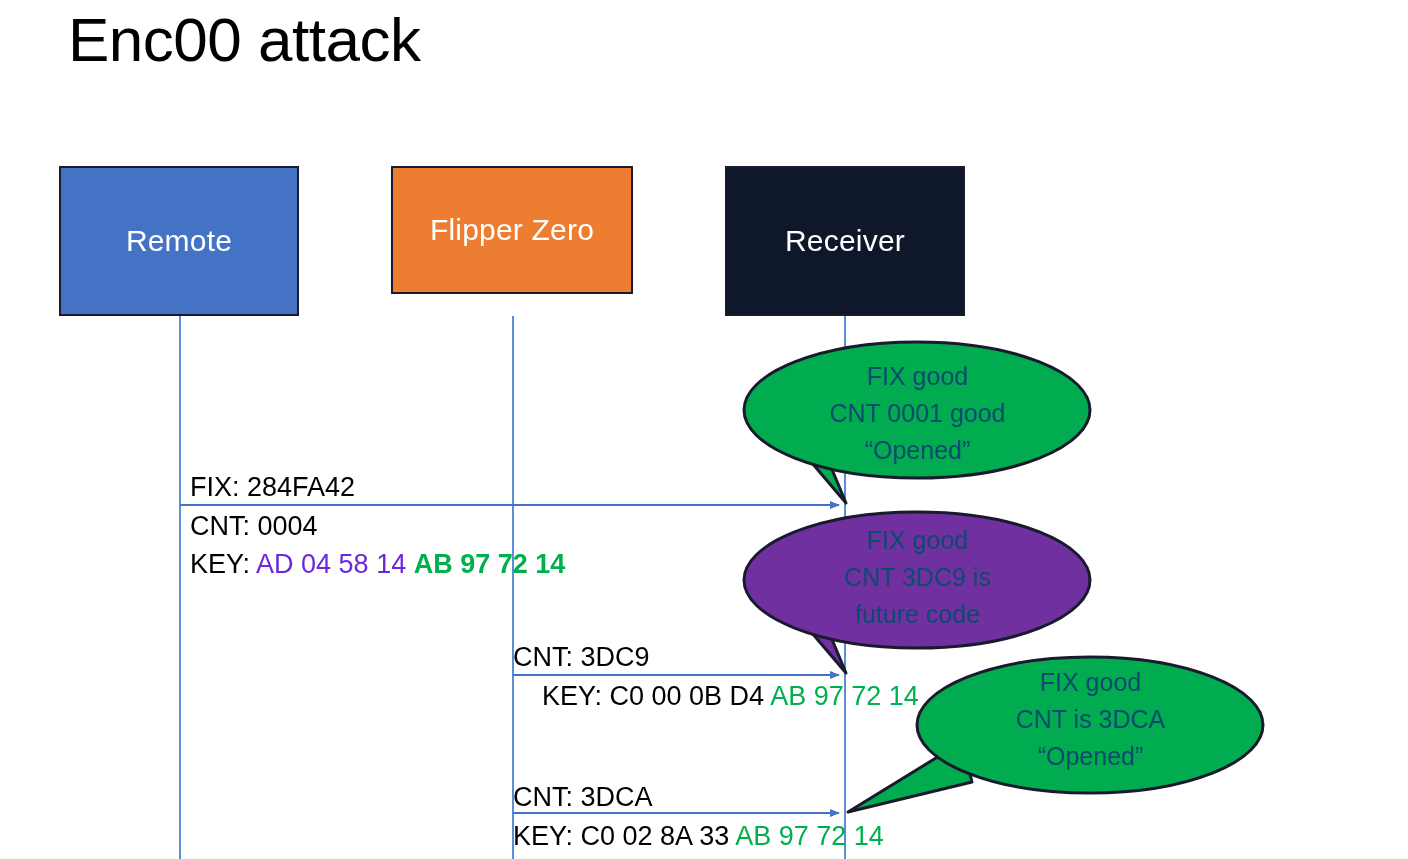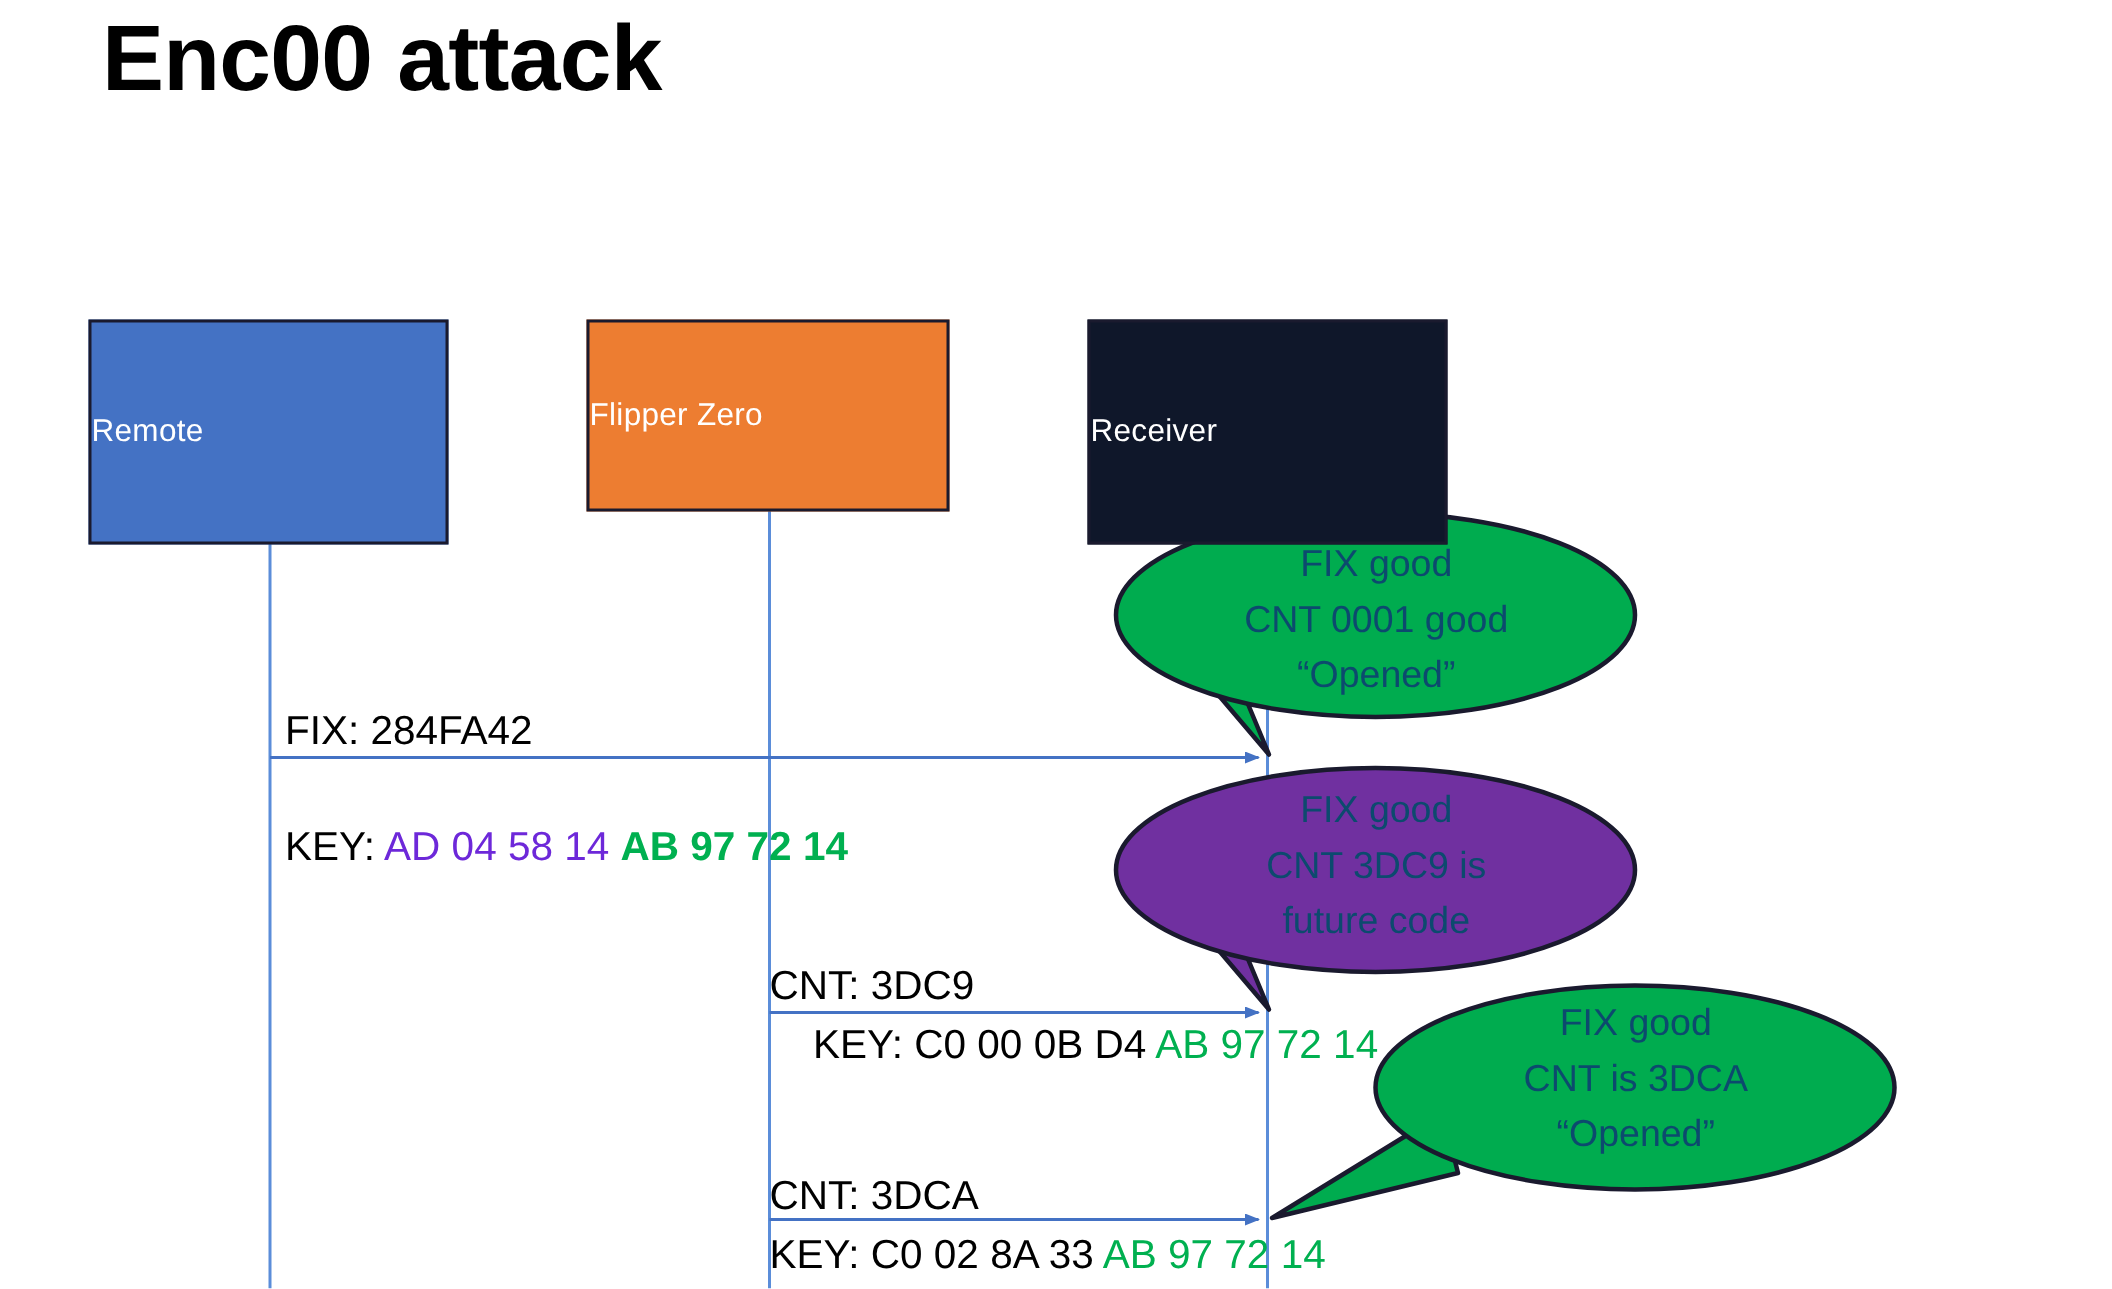--- a/index.html
+++ b/index.html
@@ -24,21 +24,21 @@
 
   
   .slide-title {
     position: absolute;
     left: 68px;
     top: 2px;
     font-size: 62px;
     line-height: 76px;
     color: #000000;
     font-family: "Liberation Sans Narrow", "Liberation Sans", sans-serif;
-    font-weight: 700;
+    font-weight: 400;
     letter-spacing: -0.5px;
     white-space: nowrap;
     text-align: right;
   }
 
   
   #vector {
     position: absolute;
     left: 0;
     top: 0;
@@ -46,25 +46,25 @@
     height: 859px;
   }
 
   
   .actor-box {
     position: absolute;
     box-sizing: border-box;
     border: 2px solid #1a1a2e;
     display: flex;
     align-items: center;
+    justify-content: center;
     color: #ffffff;
-    font-size: 21px;
+    font-size: 30px;
     font-family: "Liberation Sans Narrow", "Liberation Sans", sans-serif;
     letter-spacing: 0.2px;
-    margin-top: 47px;
   }
   #actor-remote  { left: 59px;  top: 166px; width: 240px; height: 150px; background: #4472C4; }
   #actor-flipper { left: 391px; top: 166px; width: 242px; height: 128px; background: #ED7D31; }
   #actor-receiver{ left: 725px; top: 166px; width: 240px; height: 150px; background: #0f172a; }
 
   
   .msg-label {
     position: absolute;
     color: #000000;
     font-size: 27px;
@@ -140,20 +140,21 @@
     <span>Remote</span>
   </div>
   <div class="actor-box" id="actor-flipper">
     <span>Flipper Zero</span>
   </div>
   <div class="actor-box" id="actor-receiver">
     <span>Receiver</span>
   </div>
 
   <div class="msg-label" id="msg1-fix">FIX: 284FA42</div>
+  <div class="msg-label" id="msg1-cnt">CNT: 0004</div>
   <div class="msg-label" id="msg1-key">
     <span>KEY: </span><span class="hex-red">AD 04 58 14 </span><span class="hex-green-b">AB 97 72 14</span>
   </div>
 
   <div class="msg-label" id="msg2-cnt">CNT: 3DC9</div>
   <div class="msg-label" id="msg2-key">
     <span>KEY: C0 00 0B D4 </span><span class="hex-green">AB 97 72 14</span>
   </div>
 
   <div class="msg-label" id="msg3-cnt">CNT: 3DCA</div>

